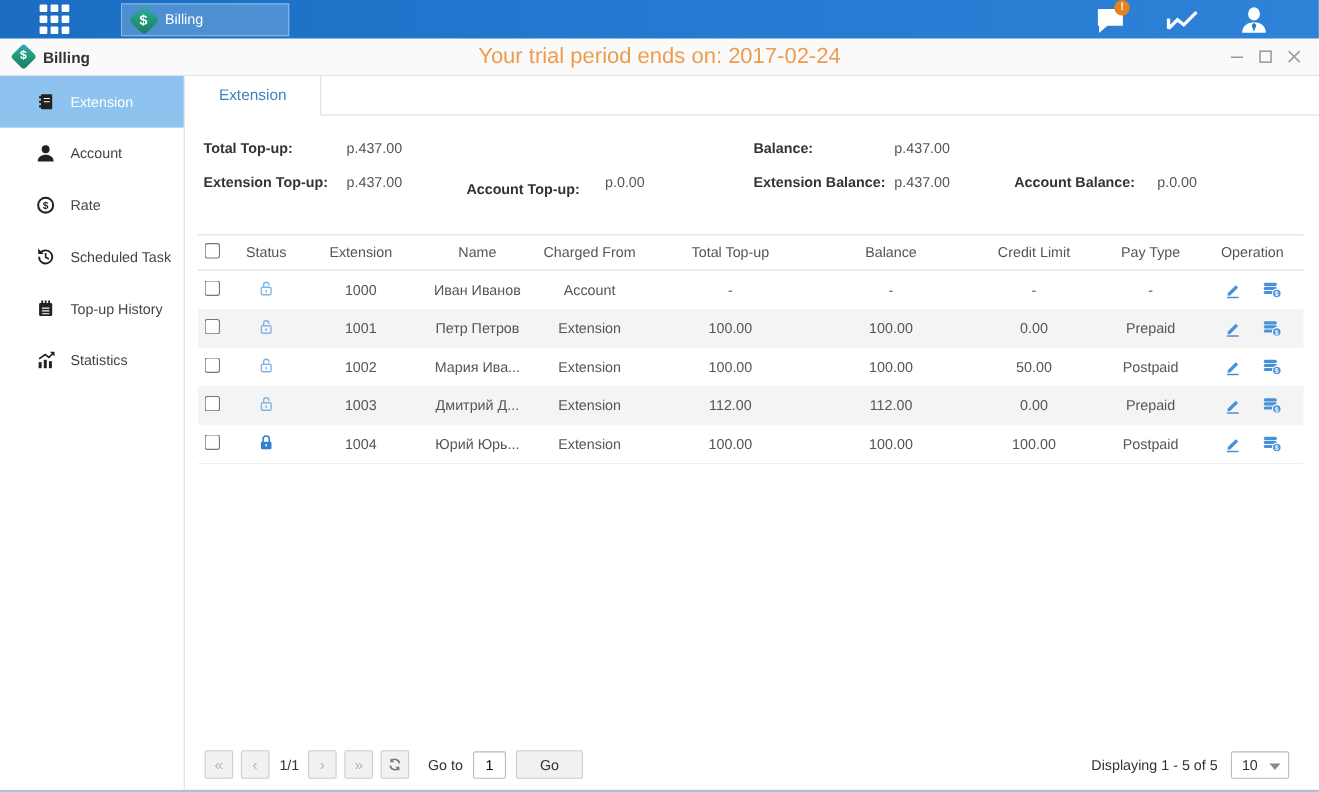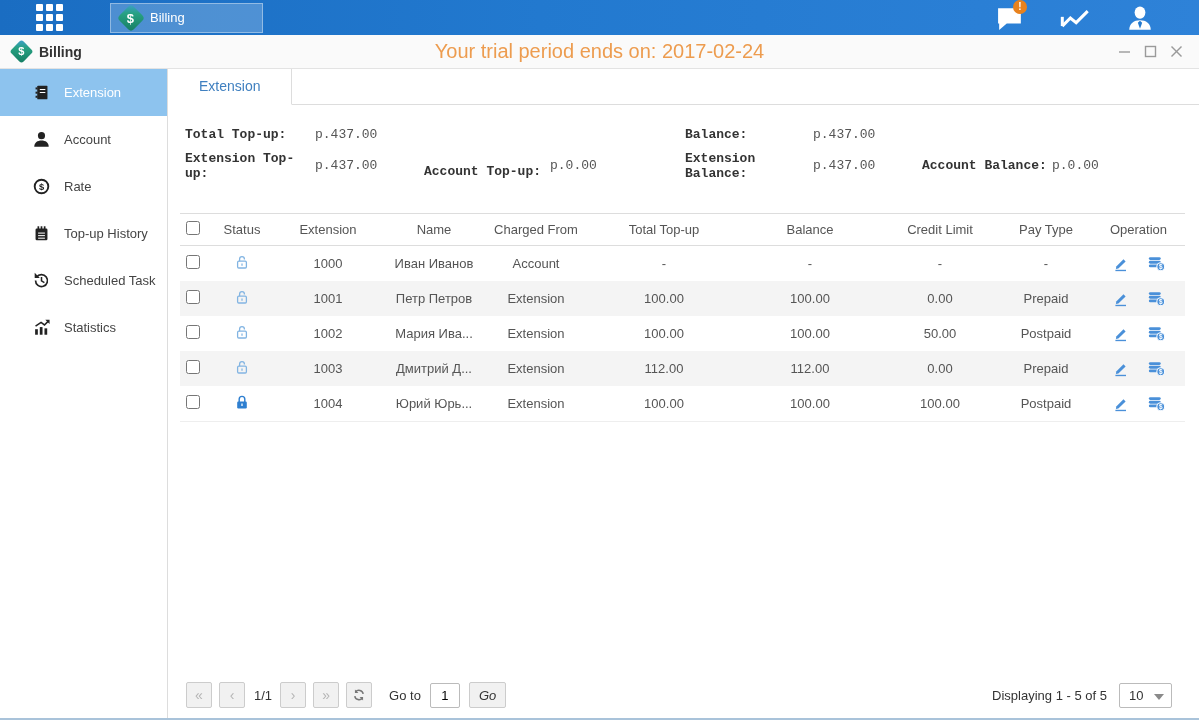--- a/index.html
+++ b/index.html
@@ -32,21 +32,21 @@
   .body { display:flex; height:649px; }
   .sidebar { width:168px; border-right:1px solid #ddd; background:#fff; flex:none; }
   .side-item { height:47px; display:flex; align-items:center; padding-left:33px; gap:14px; font-size:13px; color:#444; cursor:pointer; }
   .side-item.active { background:#8dc3ee; color:#fff; }
   .side-item svg { flex:none; }
 
   .content { flex:1; display:flex; flex-direction:column; min-width:0; }
   .tabbar { height:36px; border-bottom:1px solid #ddd; display:flex; }
   .tab { background:#fff; padding:0 31px; line-height:35px; font-size:14px; color:#4080c0; border-right:1px solid #ddd; border-bottom:1px solid #fff; margin-bottom:-1px; cursor:pointer; }
 
-  .summary { margin:14px 14px 0 17px; display:grid; grid-template-columns:1fr 1fr; column-gap:0; font-size:13px;font-family:Liberation Mono, monospace; }
+  .summary { margin:14px 14px 0 17px; display:grid; grid-template-columns:1fr 1fr; column-gap:0; font-size:13px; }
   .sum-row { display:flex; align-items:center; height:31px; }
   .sum-label { font-weight:bold; color:#333; }
   .sum-val { color:#555; }
   .w130{width:130px;} .w128{width:128px;} .w109{width:109px;} .w126{width:126px;margin-top:12px;}
 
   .toolbar { margin:17px 0 0 17px; display:flex; gap:9px; }
   .btn-primary { height:30px; padding:0 14px; background:#3186d1; color:#fff; border:none; border-radius:3px; font-size:13px; font-family:inherit; cursor:pointer; }
 
   .grid-table { margin:32px 14px 0 12px; font-size:13px; color:#555; }
   .trow { display:grid; grid-template-columns:32px 60px 112px 100px 104px 152px 140px 120px 92px 93px; align-items:center; height:35px; }
@@ -59,21 +59,21 @@
   .cell.ops { display:flex; justify-content:center; gap:18px; align-items:center; }
   input[type=checkbox] { width:14px; height:14px; accent-color:#3186d1; cursor:pointer; }
   .op-ico { cursor:pointer; display:inline-flex; }
   .lock { display:inline-flex; }
 
   .pager { margin-top:auto; display:flex; align-items:center; padding:0 27px 10px 18px; font-size:13px; color:#333; }
   .pg-btn { width:26px; height:26px; background:#f1f1f1; border:1px solid #ccc; border-radius:2px; margin-right:7px; display:flex; align-items:center; justify-content:center; color:#b5b5b5; font-size:14px; cursor:pointer; }
   .pg-info { margin:0 8px 0 2px; }
   .goto-label { margin:0 9px 0 10px; }
   .goto-input { width:30px; height:25px; border:1px solid #bbb; border-radius:2px; text-align:center; font-size:13px; font-family:inherit; margin-right:9px; }
-  .go-btn { height:26px; padding:0 9px; background:#f1f1f1; border:1px solid #ccc; border-radius:2px; font-size:13px; font-family:inherit; color:#333; cursor:pointer;font-style:italic; }
+  .go-btn { height:26px; padding:0 21px; background:#f1f1f1; border:1px solid #ccc; border-radius:2px; font-size:13px; font-family:inherit; color:#333; cursor:pointer; }
   .pager-right { margin-left:auto; display:flex; align-items:center; gap:12px; }
   .pagesize { width:53px; height:25px; border:1px solid #bbb; border-radius:2px; background:#fff; display:flex; align-items:center; padding-left:9px; position:relative; cursor:pointer; }
   .caret { position:absolute; right:7px; top:10px; width:0; height:0; border-left:5px solid transparent; border-right:5px solid transparent; border-top:6px solid #8a8a8a; }
 </style>
 </head>
 <body>
 
 <div class="window">
 
   <div class="topbar">
@@ -168,37 +168,37 @@
       </div>
       <div class="side-item">
         <svg width="17" height="17" viewBox="0 0 20 20">
             <circle cx="10" cy="10" r="8" fill="none" stroke="#222" stroke-width="2.2"></circle>
             <text x="10" y="14" text-anchor="middle" font-size="11" font-weight="bold" fill="#222" font-family="Liberation Sans, sans-serif">$</text>
           </svg>
         <span>Rate</span>
       </div>
       <div class="side-item">
         <svg width="17" height="17" viewBox="0 0 20 20">
+            <path d="M4.2 6.2 A7 7 0 1 1 3 10" fill="none" stroke="#222" stroke-width="2"></path>
+            <path d="M2 1 v6 h6 z" fill="#222"></path>
+            <path d="M10 6 v4.4 l3.4 2" stroke="#222" stroke-width="1.8" fill="none"></path>
+          </svg>
+        <span>Scheduled Task</span>
+      </div>
+      <div class="side-item">
+        <svg width="17" height="17" viewBox="0 0 20 20">
             <rect x="3" y="4" width="14" height="14" rx="1.5" fill="#222"></rect>
             <line x1="6.3" y1="1.5" x2="6.3" y2="6" stroke="#222" stroke-width="2"></line>
             <line x1="10" y1="1.5" x2="10" y2="6" stroke="#222" stroke-width="2"></line>
             <line x1="13.7" y1="1.5" x2="13.7" y2="6" stroke="#222" stroke-width="2"></line>
             <line x1="6" y1="9.5" x2="14" y2="9.5" stroke="#fff" stroke-width="1.2"></line>
             <line x1="6" y1="12.5" x2="14" y2="12.5" stroke="#fff" stroke-width="1.2"></line>
             <line x1="6" y1="15.5" x2="14" y2="15.5" stroke="#fff" stroke-width="1.2"></line>
           </svg>
         <span>Top-up History</span>
-      </div>
-      <div class="side-item">
-        <svg width="17" height="17" viewBox="0 0 20 20">
-            <path d="M4.2 6.2 A7 7 0 1 1 3 10" fill="none" stroke="#222" stroke-width="2"></path>
-            <path d="M2 1 v6 h6 z" fill="#222"></path>
-            <path d="M10 6 v4.4 l3.4 2" stroke="#222" stroke-width="1.8" fill="none"></path>
-          </svg>
-        <span>Scheduled Task</span>
       </div>
       <div class="side-item">
         <svg width="17" height="17" viewBox="0 0 20 20">
             <rect x="2.5" y="12" width="3.2" height="6.5" fill="#222"></rect>
             <rect x="8" y="9.5" width="3.2" height="9" fill="#222"></rect>
             <rect x="13.5" y="11" width="3.2" height="7.5" fill="#222"></rect>
             <path d="M3 8.5 l6.5-4.5 4 3 4.5-4.5" stroke="#222" stroke-width="1.8" fill="none"></path>
             <path d="M14.5 1 h5 v5 z" fill="#222"></path>
           </svg>
         <span>Statistics</span>

